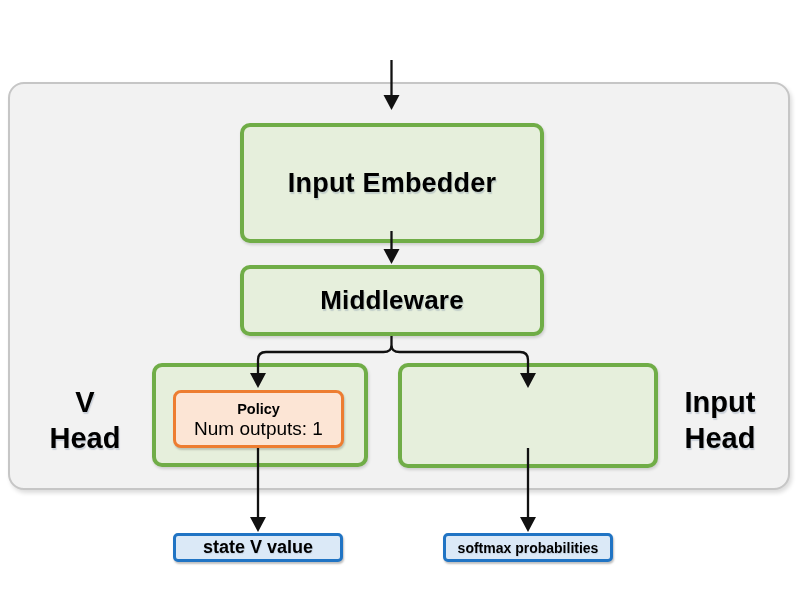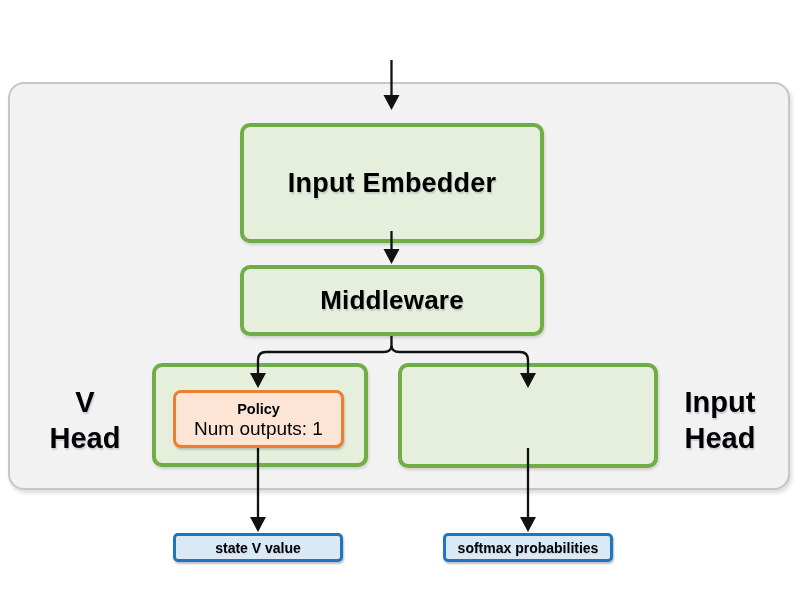--- a/index.html
+++ b/index.html
@@ -108,21 +108,21 @@
     <span style="display:block;">Head</span>
   </div>
 
   <div class="abs green-node" id="policy-head-group"></div>
   <div class="abs side-label" id="policy-head-label">
     <span style="display:block;">Input</span>
     <span style="display:block;">Head</span>
   </div>
 
   <div class="abs node blue-node" id="state-v-value">
-    <span class="io-label" style="font-size:14px;">state V value</span>
+    <span class="io-label" style="font-size:18px;">state V value</span>
   </div>
   <div class="abs node blue-node" id="action-probs">
     <span class="io-label" style="font-size:14px;">softmax probabilities</span>
   </div>
 
   <svg id="arrow-layer" viewBox="0 0 800 600" xmlns="http://www.w3.org/2000/svg">
     <g stroke="#111111" stroke-width="2.3" fill="none">
       <path d="M391.5,60 V96"></path>
       <path d="M391.5,231 V250"></path>
       <path d="M391.5,336 V345 M391.5,345 Q391.5,352 383.5,352 H266 Q258,352 258,360 V374 M391.5,345 Q391.5,352 399.5,352 H520 Q528,352 528,360 V374"></path>

